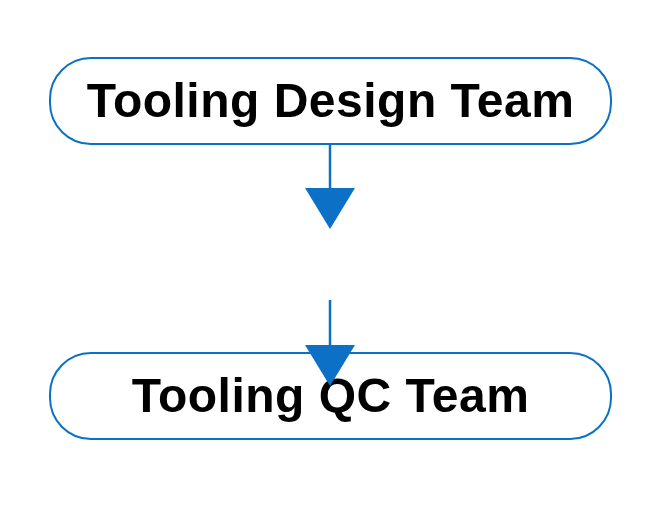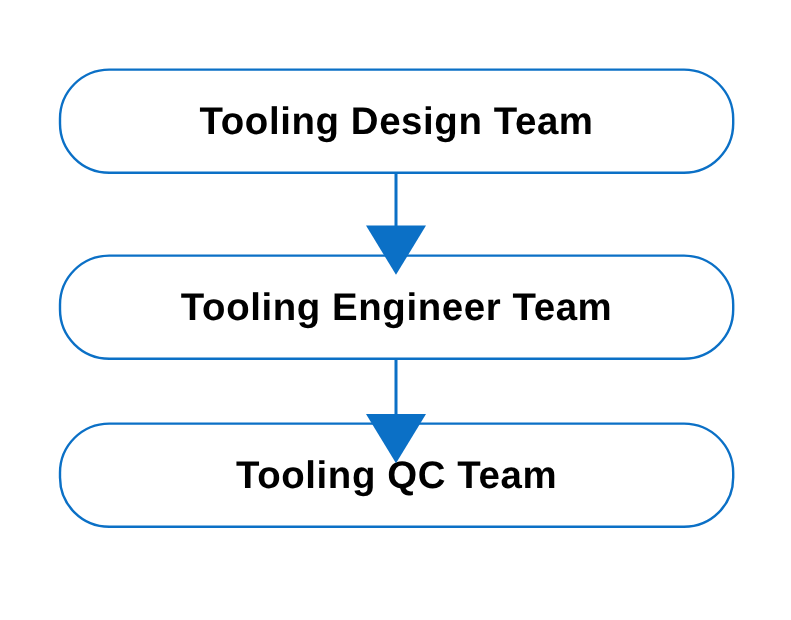--- a/index.html
+++ b/index.html
@@ -23,21 +23,21 @@
     box-sizing: border-box;
     background: var(--node-fill, #ffffff);
     border: 2px solid var(--accent, #0b70c6);
     border-radius: 42px;
     display: flex;
     align-items: center;
     justify-content: center;
     z-index: 1;
   }
   .node-label {
-    font-size: 32px;
+    font-size: 48px;
     font-weight: 700;
     letter-spacing: 0.5px;
     color: var(--text, #000000);
     white-space: nowrap;
     line-height: 1;
   }
   .node-1 { top: 57px; }
   .node-2 { top: 212px; }
   .node-3 { top: 352px; }
   .arrow {
@@ -64,23 +64,20 @@
 
   <div class="node node-1">
     <span class="node-label">Tooling Design Team</span>
   </div>
 
   <svg class="arrow arrow-1" width="56" height="86" viewBox="0 0 56 86" xmlns="http://www.w3.org/2000/svg">
     <line x1="28" y1="0" x2="28" y2="45"></line>
     <polygon points="3,43 53,43 28,84"></polygon>
   </svg>
 
-  <div class="node node-2">
-    <span class="node-label">Tooling Engineer Team</span>
-  </div>
 
   <svg class="arrow arrow-2" width="56" height="88" viewBox="0 0 56 88" xmlns="http://www.w3.org/2000/svg">
     <line x1="28" y1="0" x2="28" y2="46"></line>
     <polygon points="3,45 53,45 28,86"></polygon>
   </svg>
 
   <div class="node node-3">
     <span class="node-label">Tooling QC Team</span>
   </div>
 

